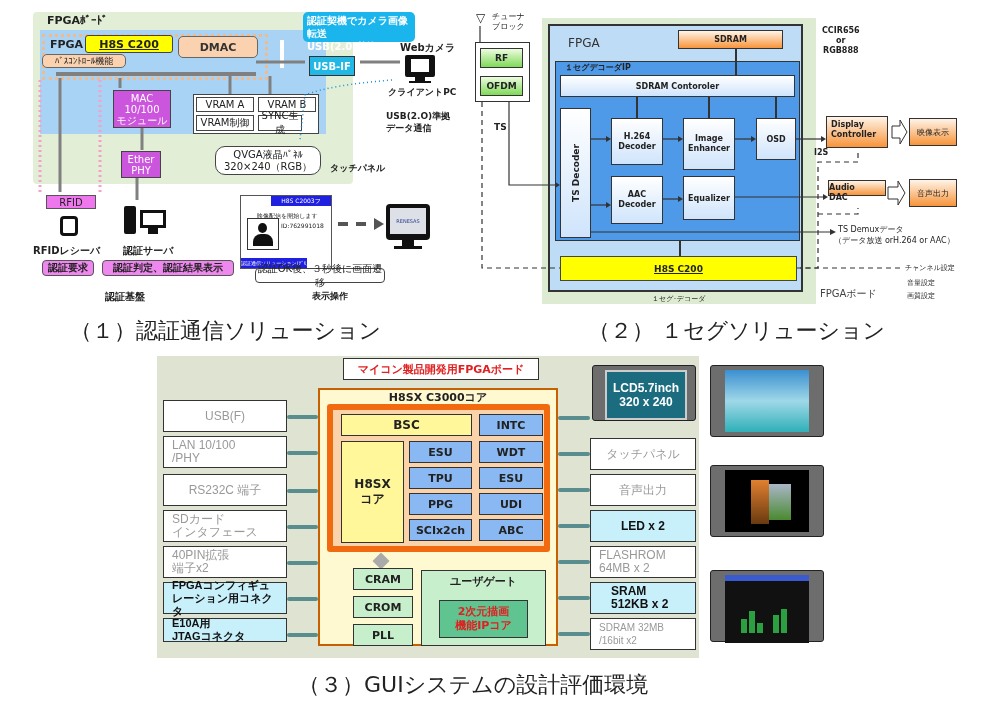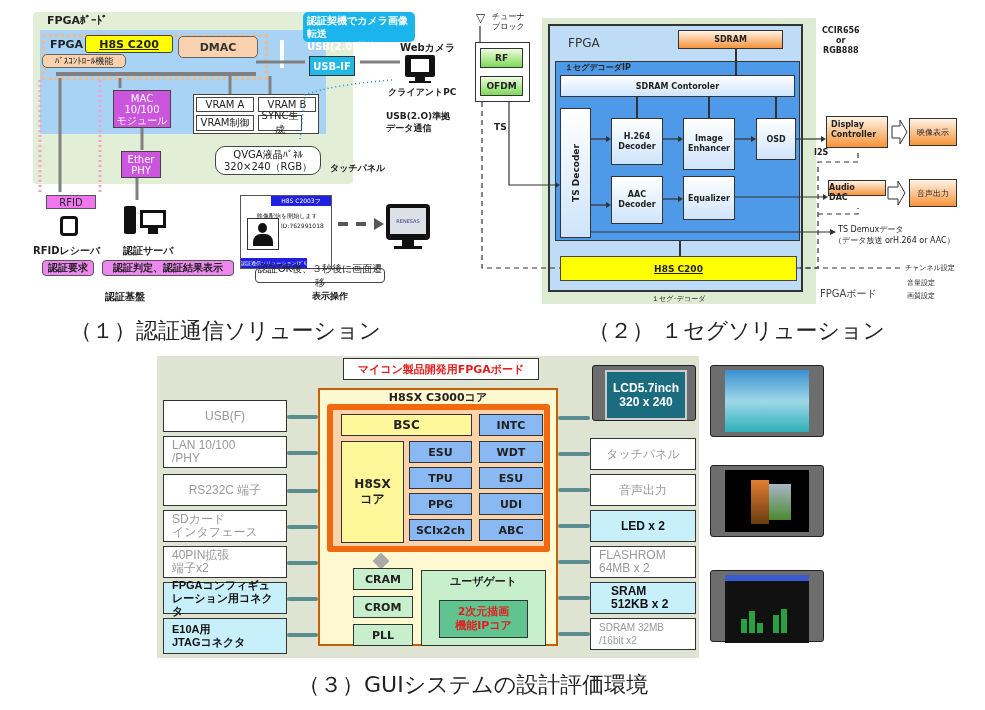--- a/index.html
+++ b/index.html
@@ -304,21 +304,21 @@
       <div class="abs d3-periph" style="left: 163px; top: 546px; width: 124px; height: 32px; padding: 2px 8px; font-size: 12px; line-height: 13px; display: flex; flex-direction: column; justify-content: center;">
         <div>40PIN拡張</div>
         <div>端子x2</div>
       </div>
       <div class="abs conn" style="left: 287px; top: 561px; width: 31px;"></div>
       <div class="abs d3-periph lb" style="left: 163px; top: 582px; width: 124px; height: 32px; padding: 2px 8px; font-size: 11px; line-height: 13px; display: flex; flex-direction: column; justify-content: center;">
         <div>FPGAコンフィギュ</div>
         <div>レーション用コネクタ</div>
       </div>
       <div class="abs conn" style="left: 287px; top: 597px; width: 31px;"></div>
-      <div class="abs d3-periph lb" style="left: 163px; top: 618px; width: 124px; height: 36px; padding: 2px 8px; font-size: 11px; line-height: 13px; display: flex; flex-direction: column; justify-content: center;">
+      <div class="abs d3-periph lb" style="left: 163px; top: 618px; width: 124px; height: 24px; padding: 2px 8px; font-size: 11px; line-height: 13px; display: flex; flex-direction: column; justify-content: center;">
         <div>E10A用</div>
         <div>JTAGコネクタ</div>
       </div>
       <div class="abs conn" style="left: 287px; top: 633px; width: 31px;"></div>
     </div>
   <div id="right-periph">
       <div class="abs d3-periph" style="left: 590px; top: 438px; width: 106px; height: 32px; padding: 2px 8px; font-size: 12px; line-height: 13px; display: flex; flex-direction: column; justify-content: center; align-items: center;">
         <div>タッチパネル</div>
       </div>
       <div class="abs d3-periph" style="left: 590px; top: 474px; width: 106px; height: 32px; padding: 2px 8px; font-size: 12px; line-height: 13px; display: flex; flex-direction: column; justify-content: center; align-items: center;">

